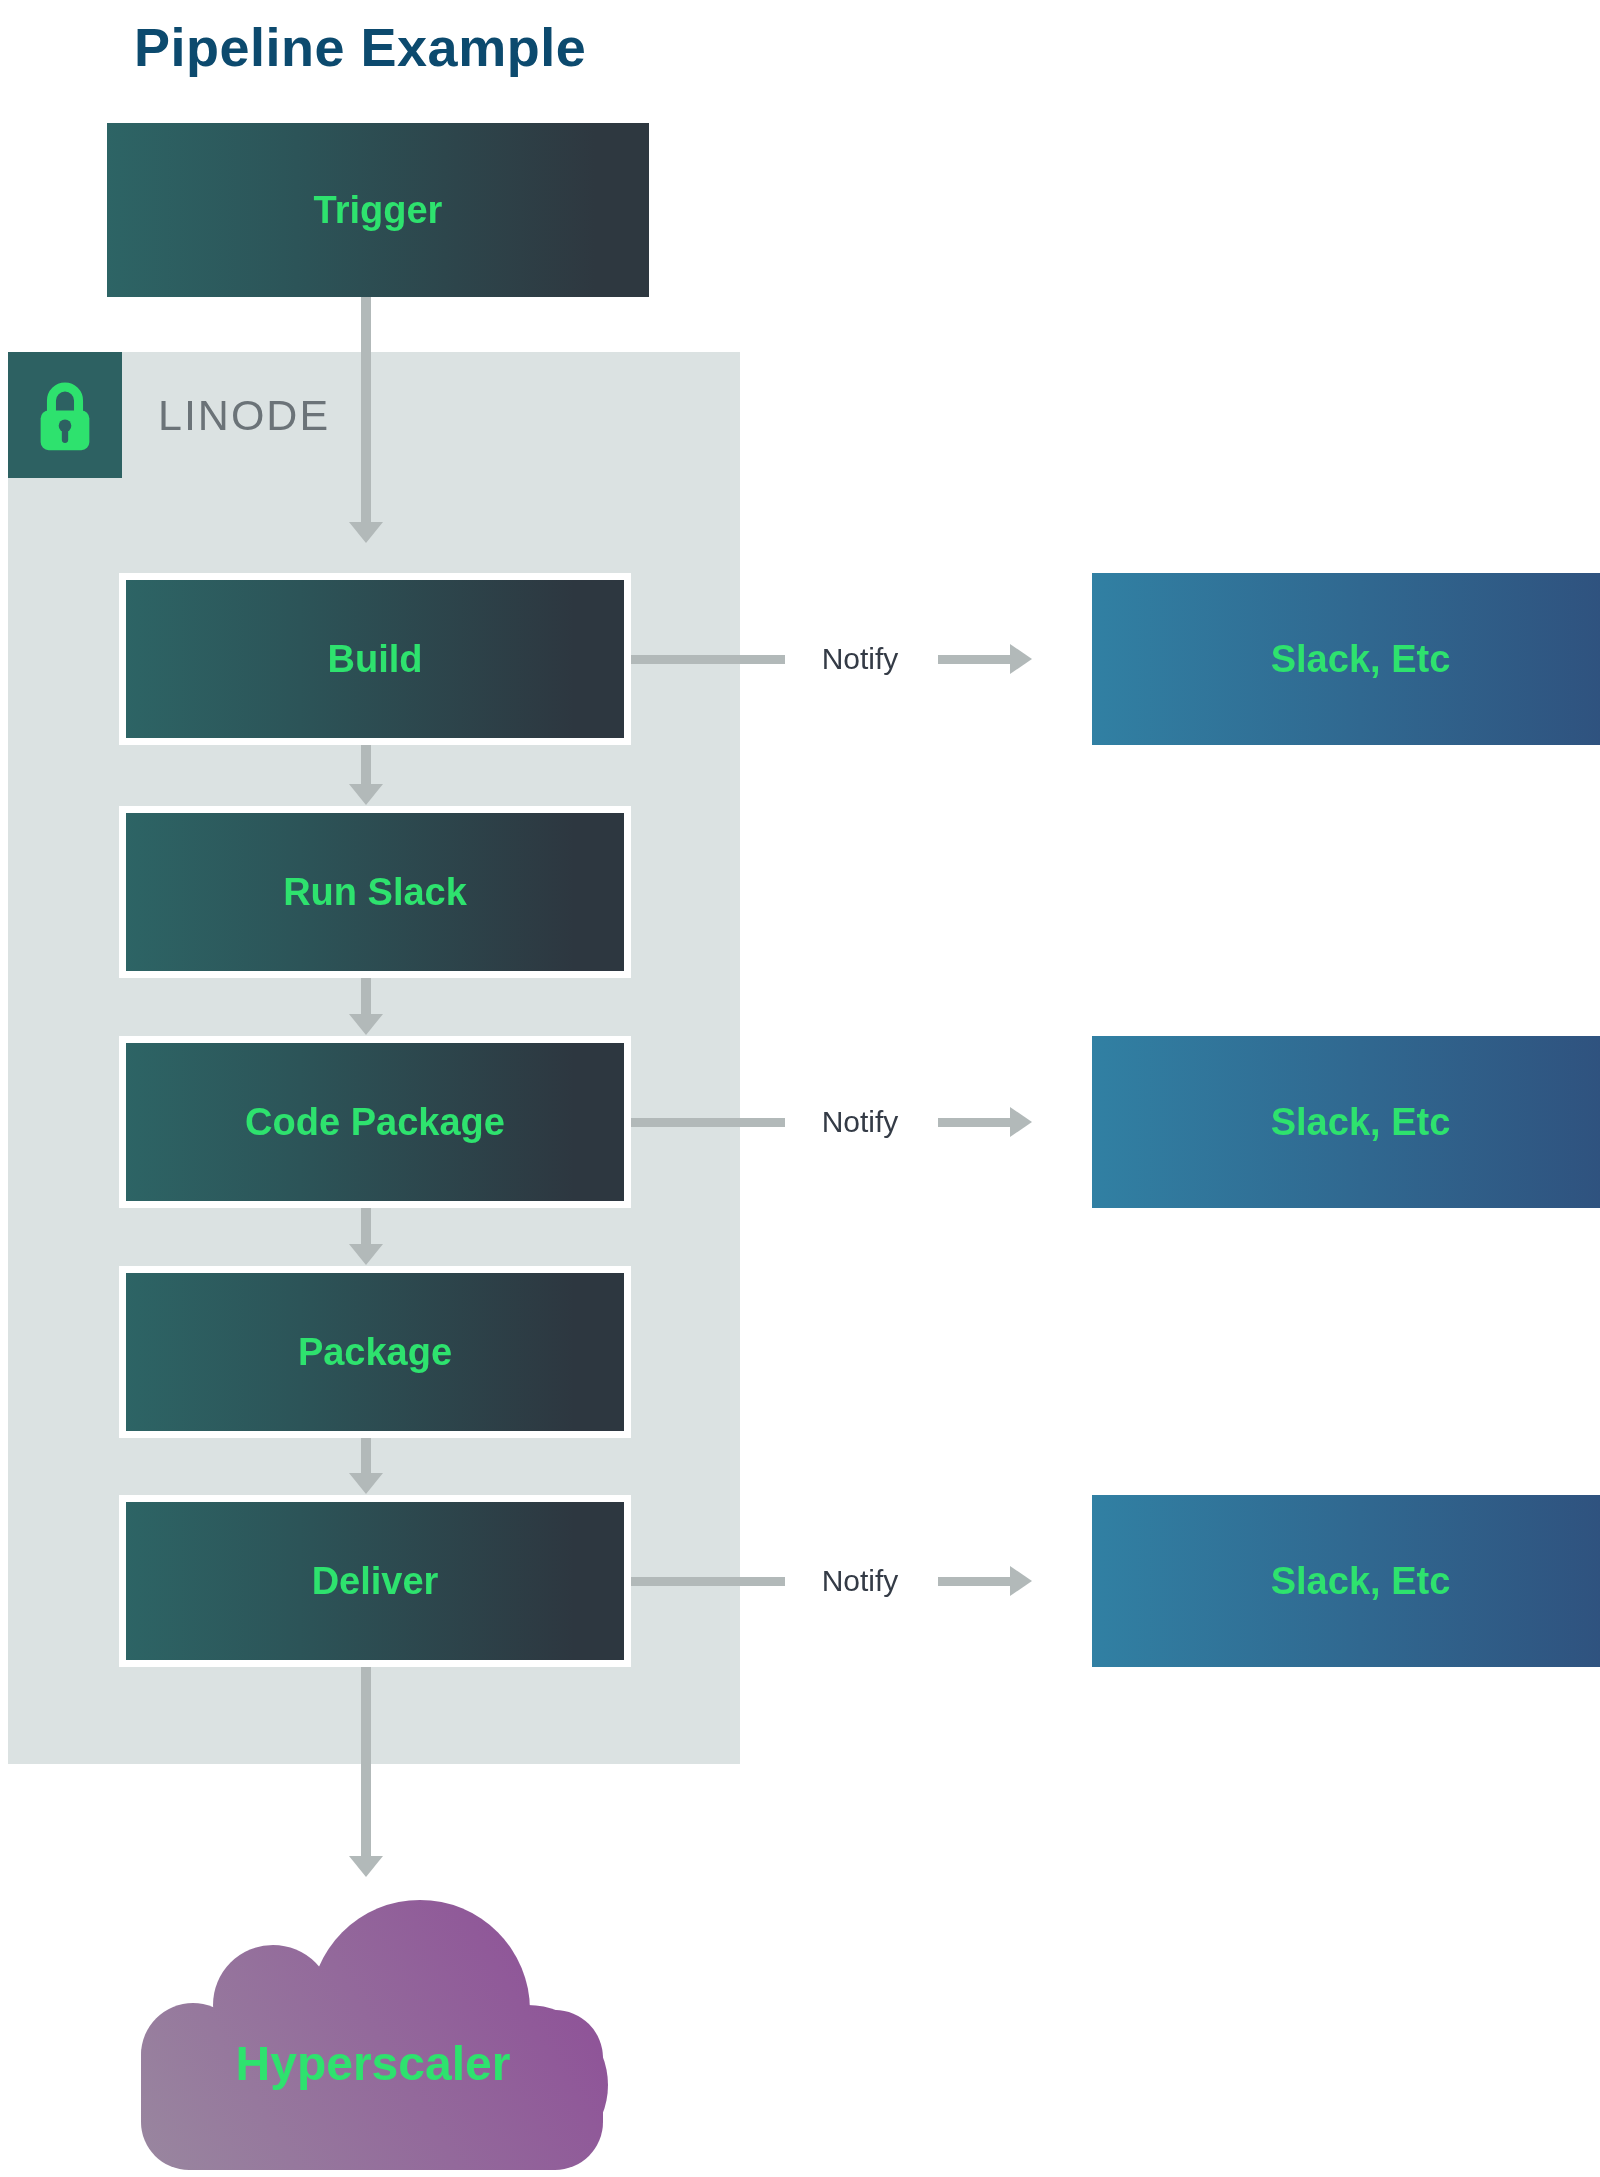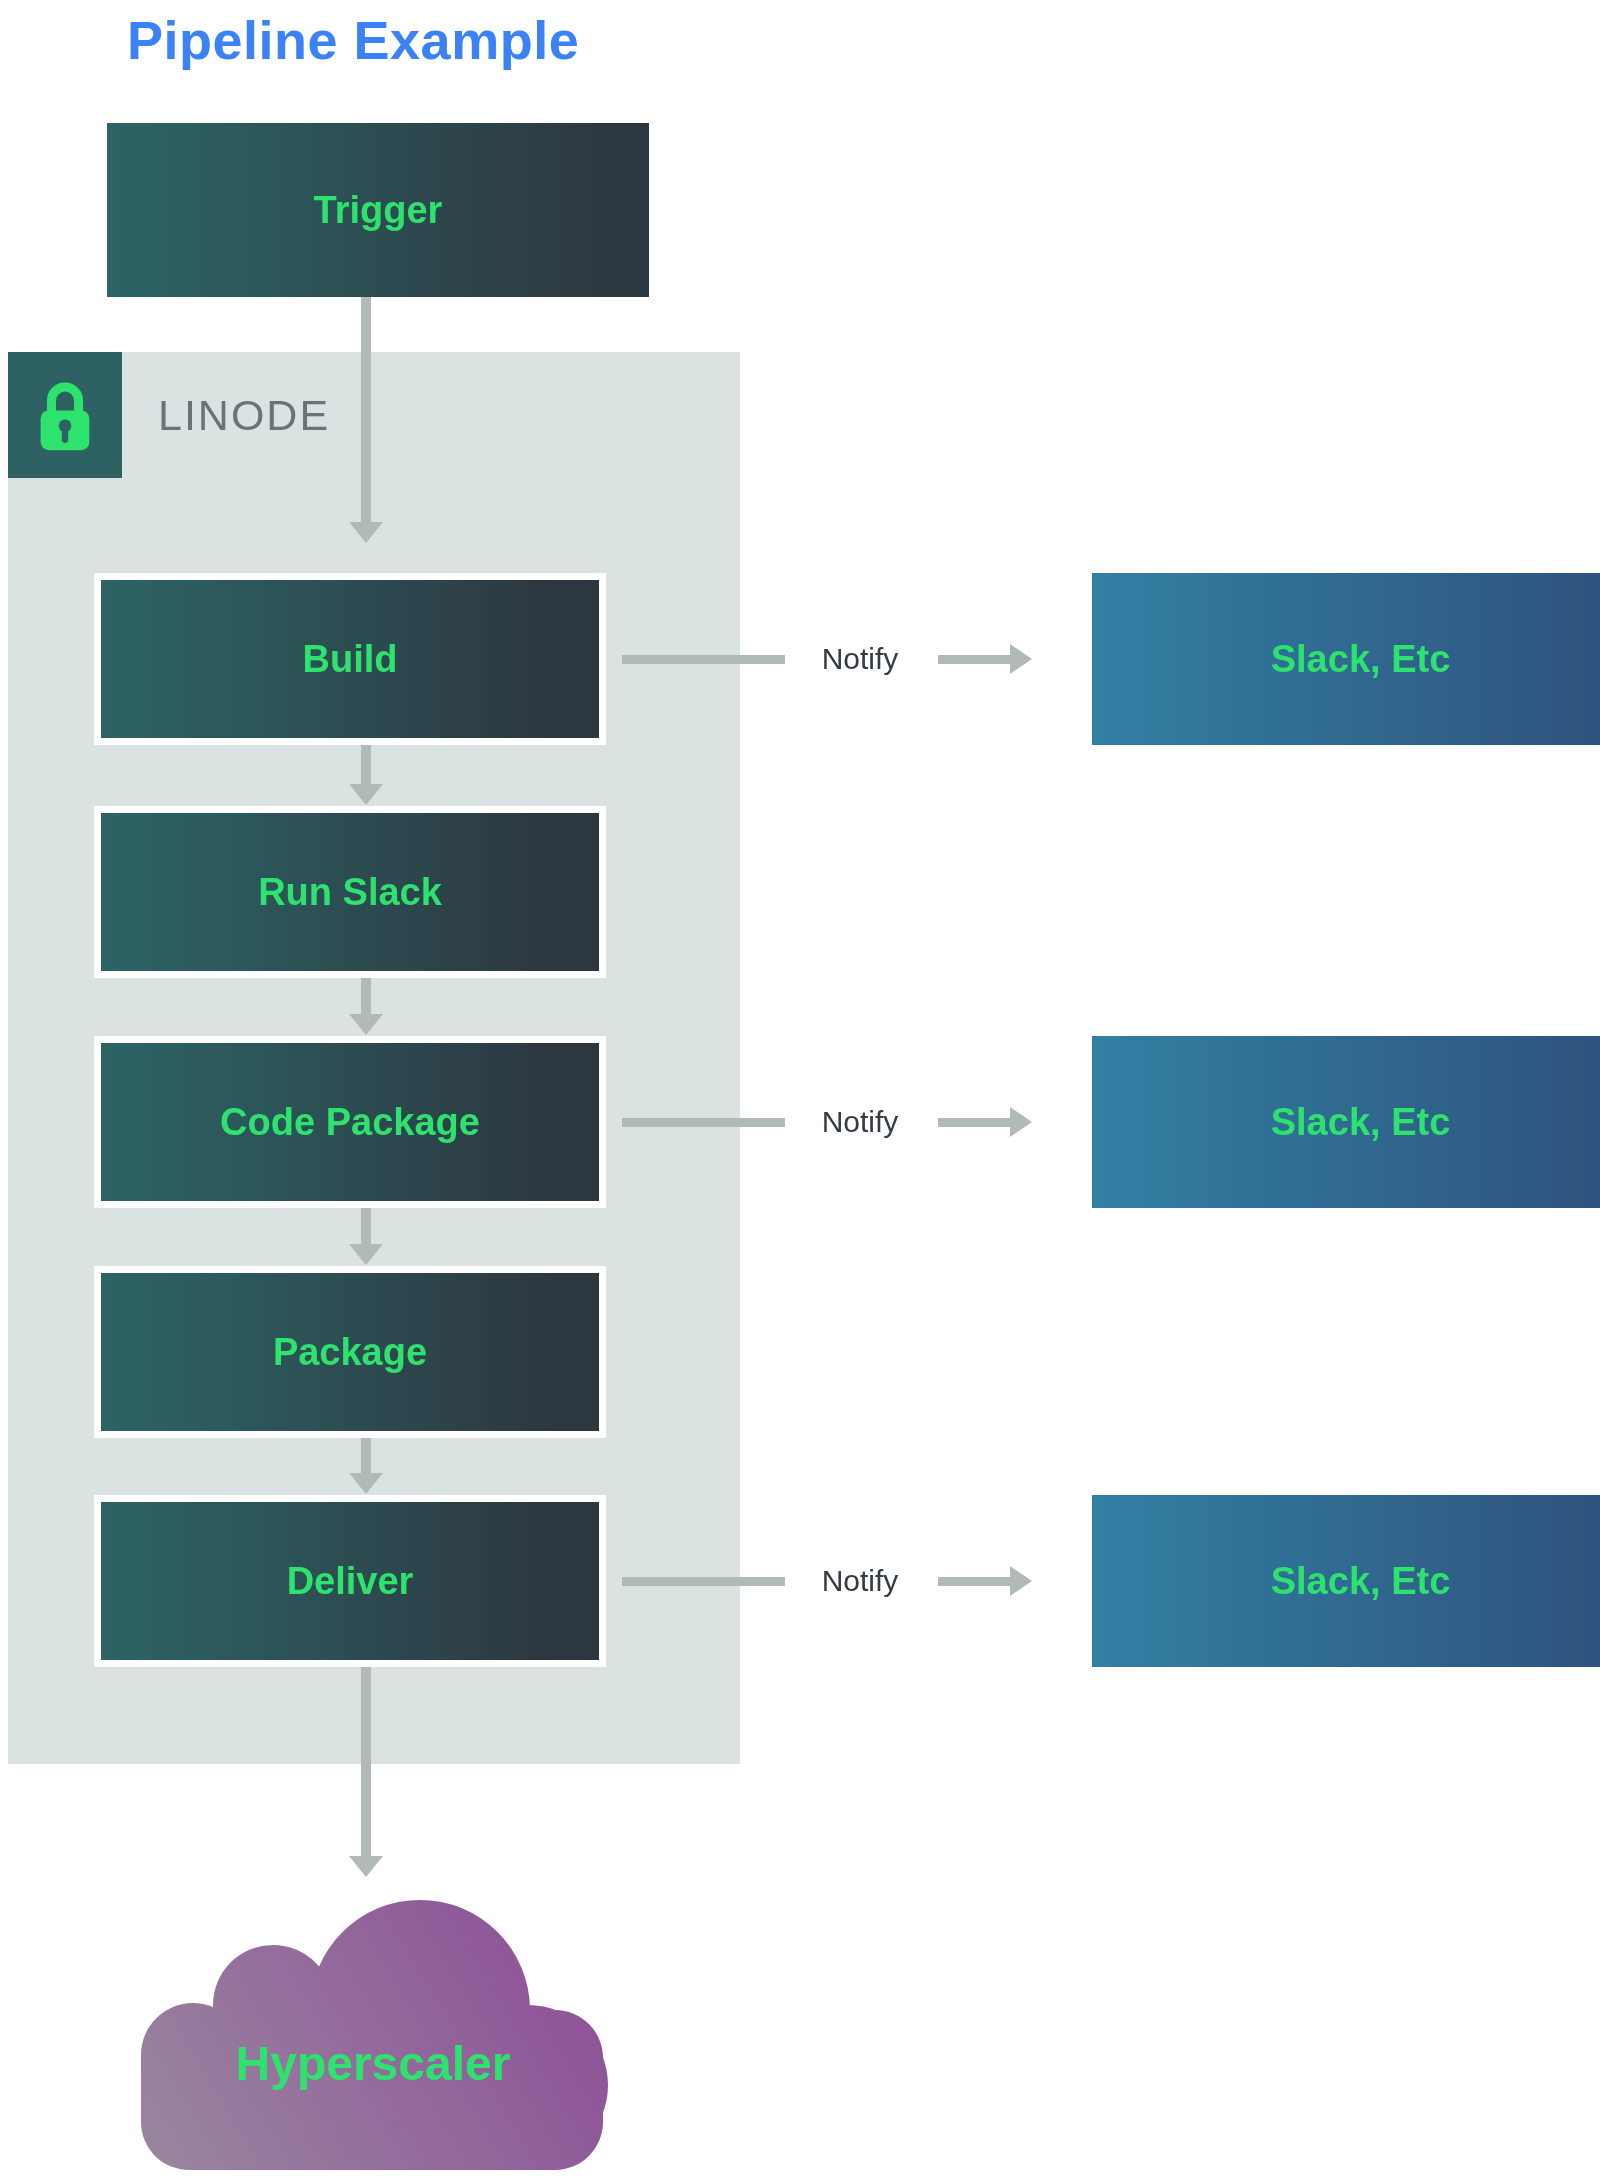--- a/index.html
+++ b/index.html
@@ -7,24 +7,24 @@
   .canvas {
     position: relative;
     width: 1600px;
     height: 2177px;
     background: #ffffff;
     overflow: hidden;
   }
   .title {
     position: absolute;
     left: 118px; top: 0px;
-    margin: 9px;
+    margin: 16px;
     font-size: 54px;
     font-weight: bold;
-    color: #3b82f6;
+    color: #0c4a6e;
     letter-spacing: 0.5px;
   }
   
   .panel {
     position: absolute;
     left: 8px; top: 352px;
     width: 732px; height: 1412px;
     background: #dbe2e2;
     z-index: 1;
   }
@@ -54,21 +54,21 @@
     font-size: 38px;
     color: #2ee26e;
     z-index: 3;
   }
   .trigger {
     left: 107px; top: 123px;
     width: 542px; height: 174px;
     background: linear-gradient(90deg, #2d6465 0%, #2c5458 35%, #2e3840 90%);
   }
   .stage {
-    left: 94px;
+    left: 119px;
     width: 498px; height: 158px;
     border: 7px solid #ffffff;
     background: linear-gradient(90deg, #2d6465 0%, #2c5458 35%, #2d3740 90%);
     text-align: right;
   }
   .slack {
     left: 1056px;
     width: 537px; height: 172px;
     background: linear-gradient(90deg, #3180a3 0%, #2f507d 100%);
     margin-left: 36px;

